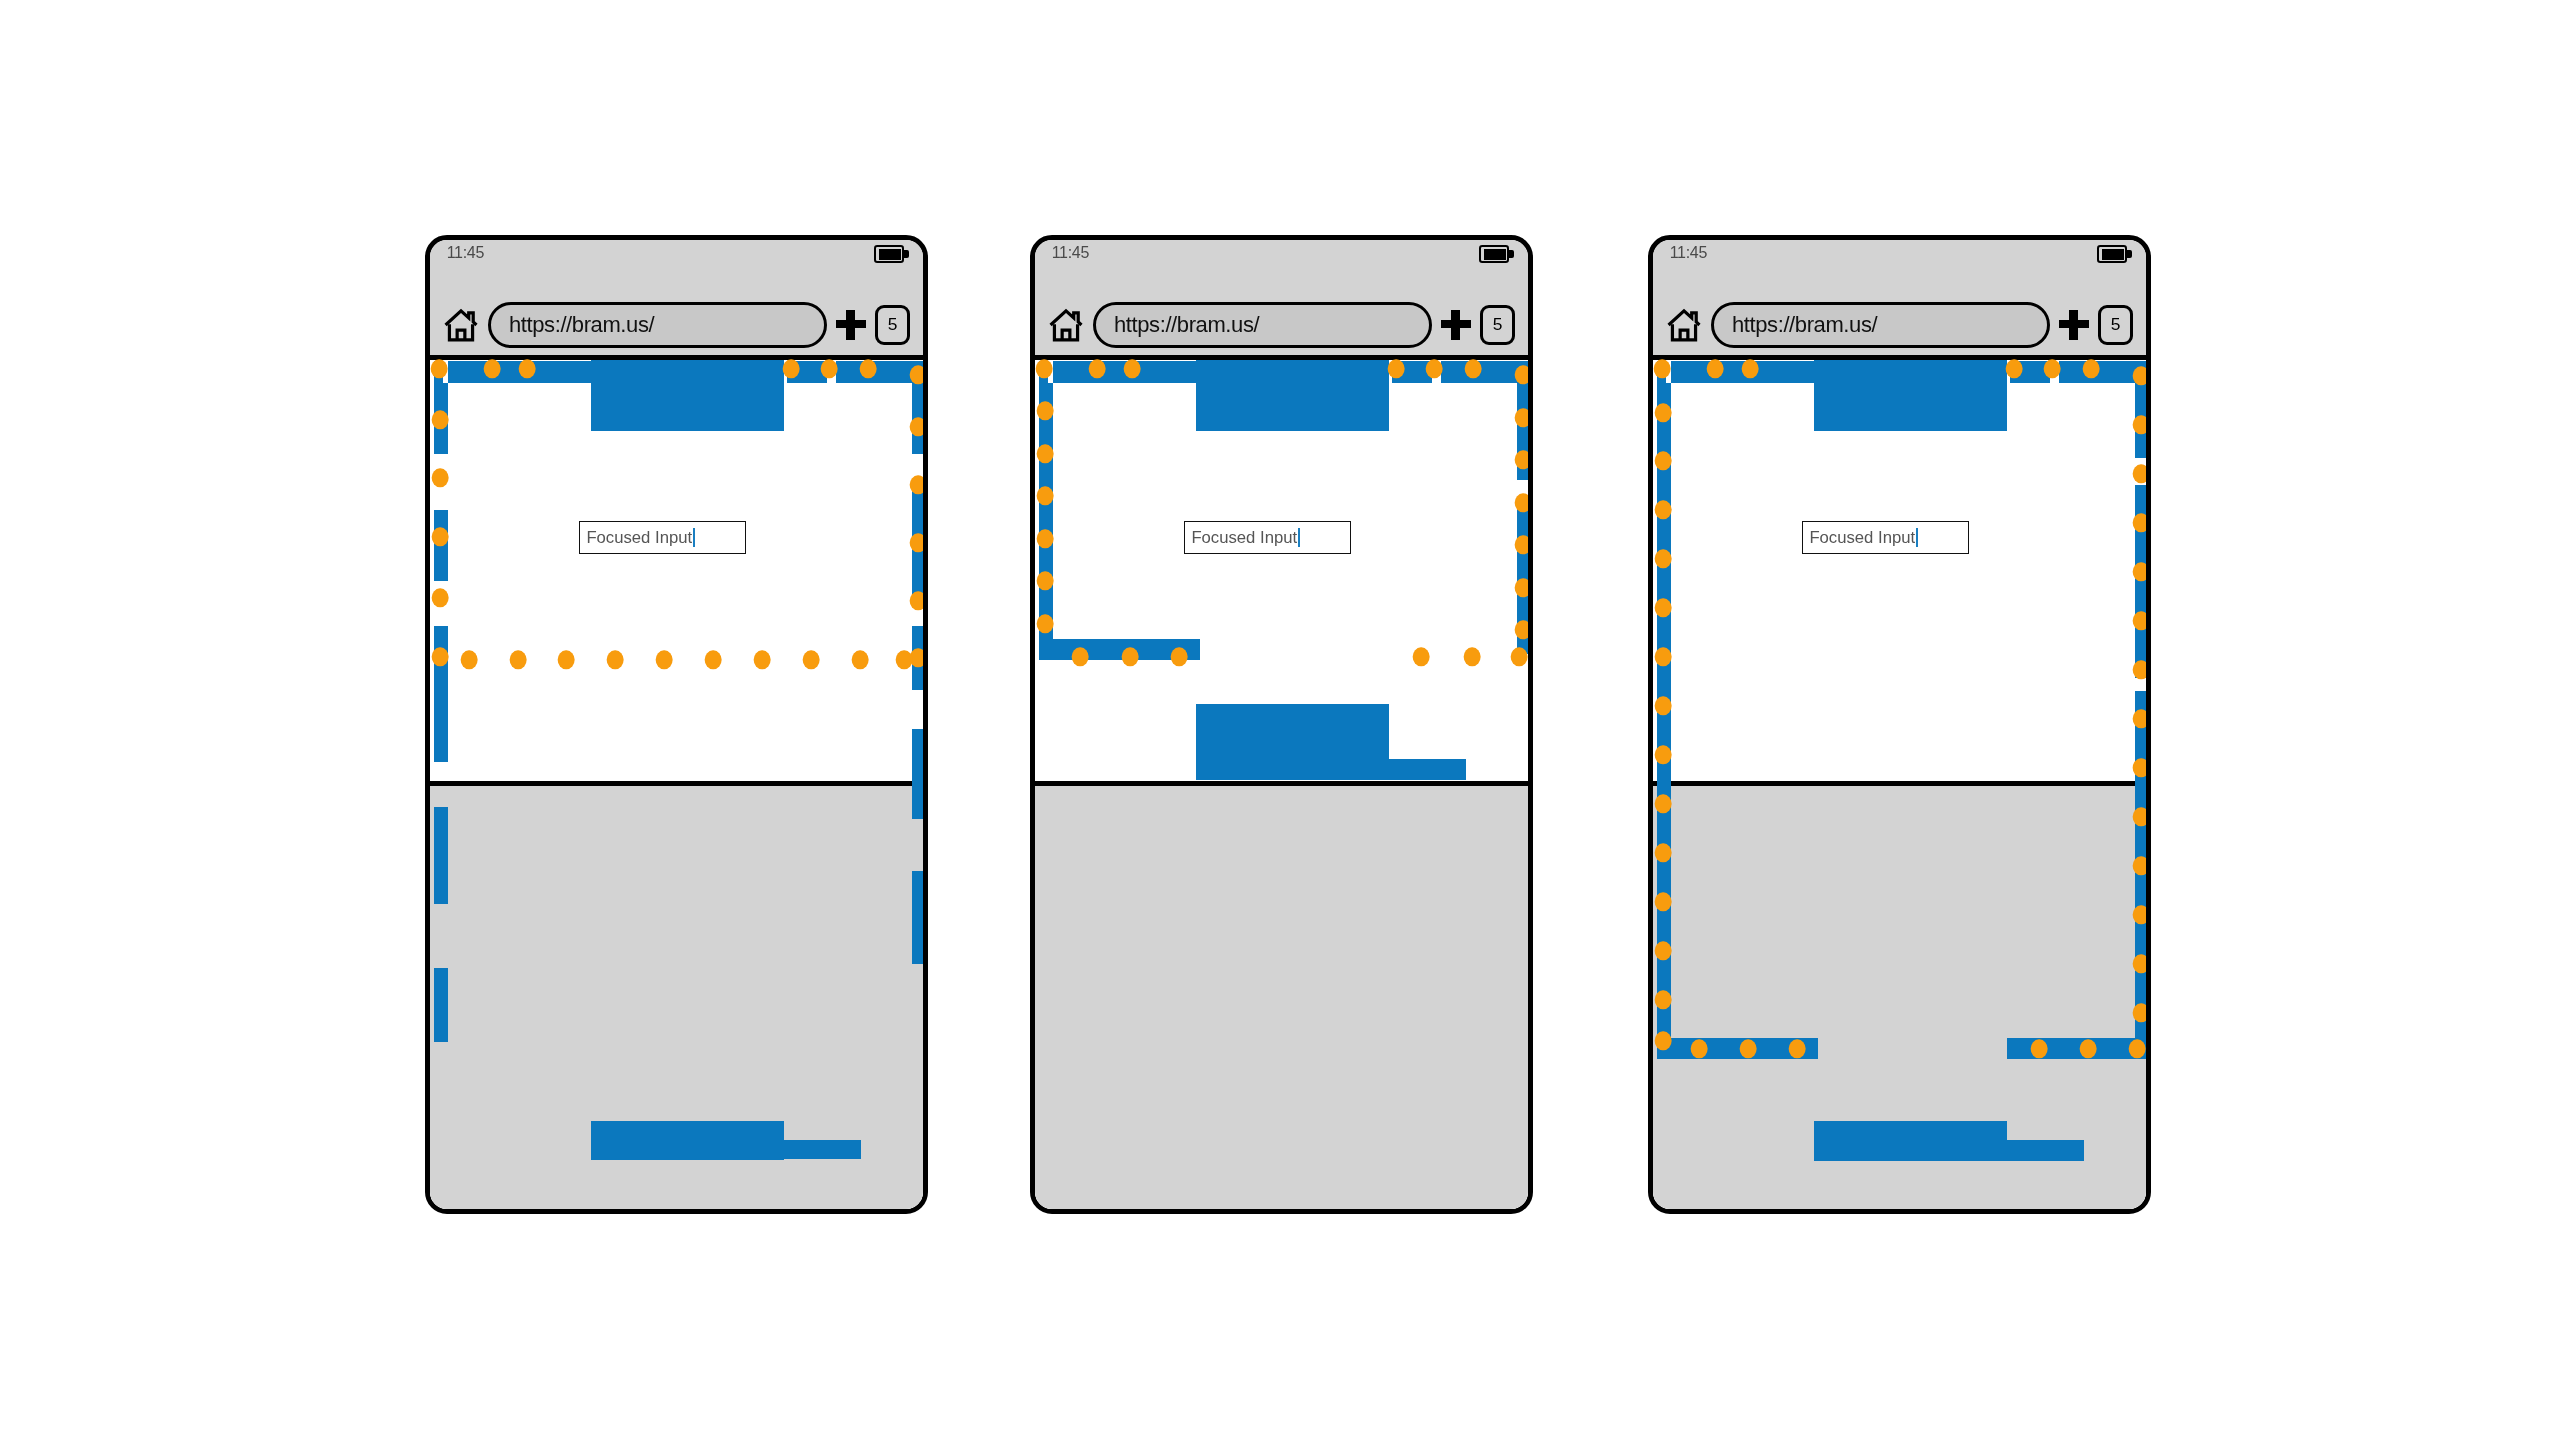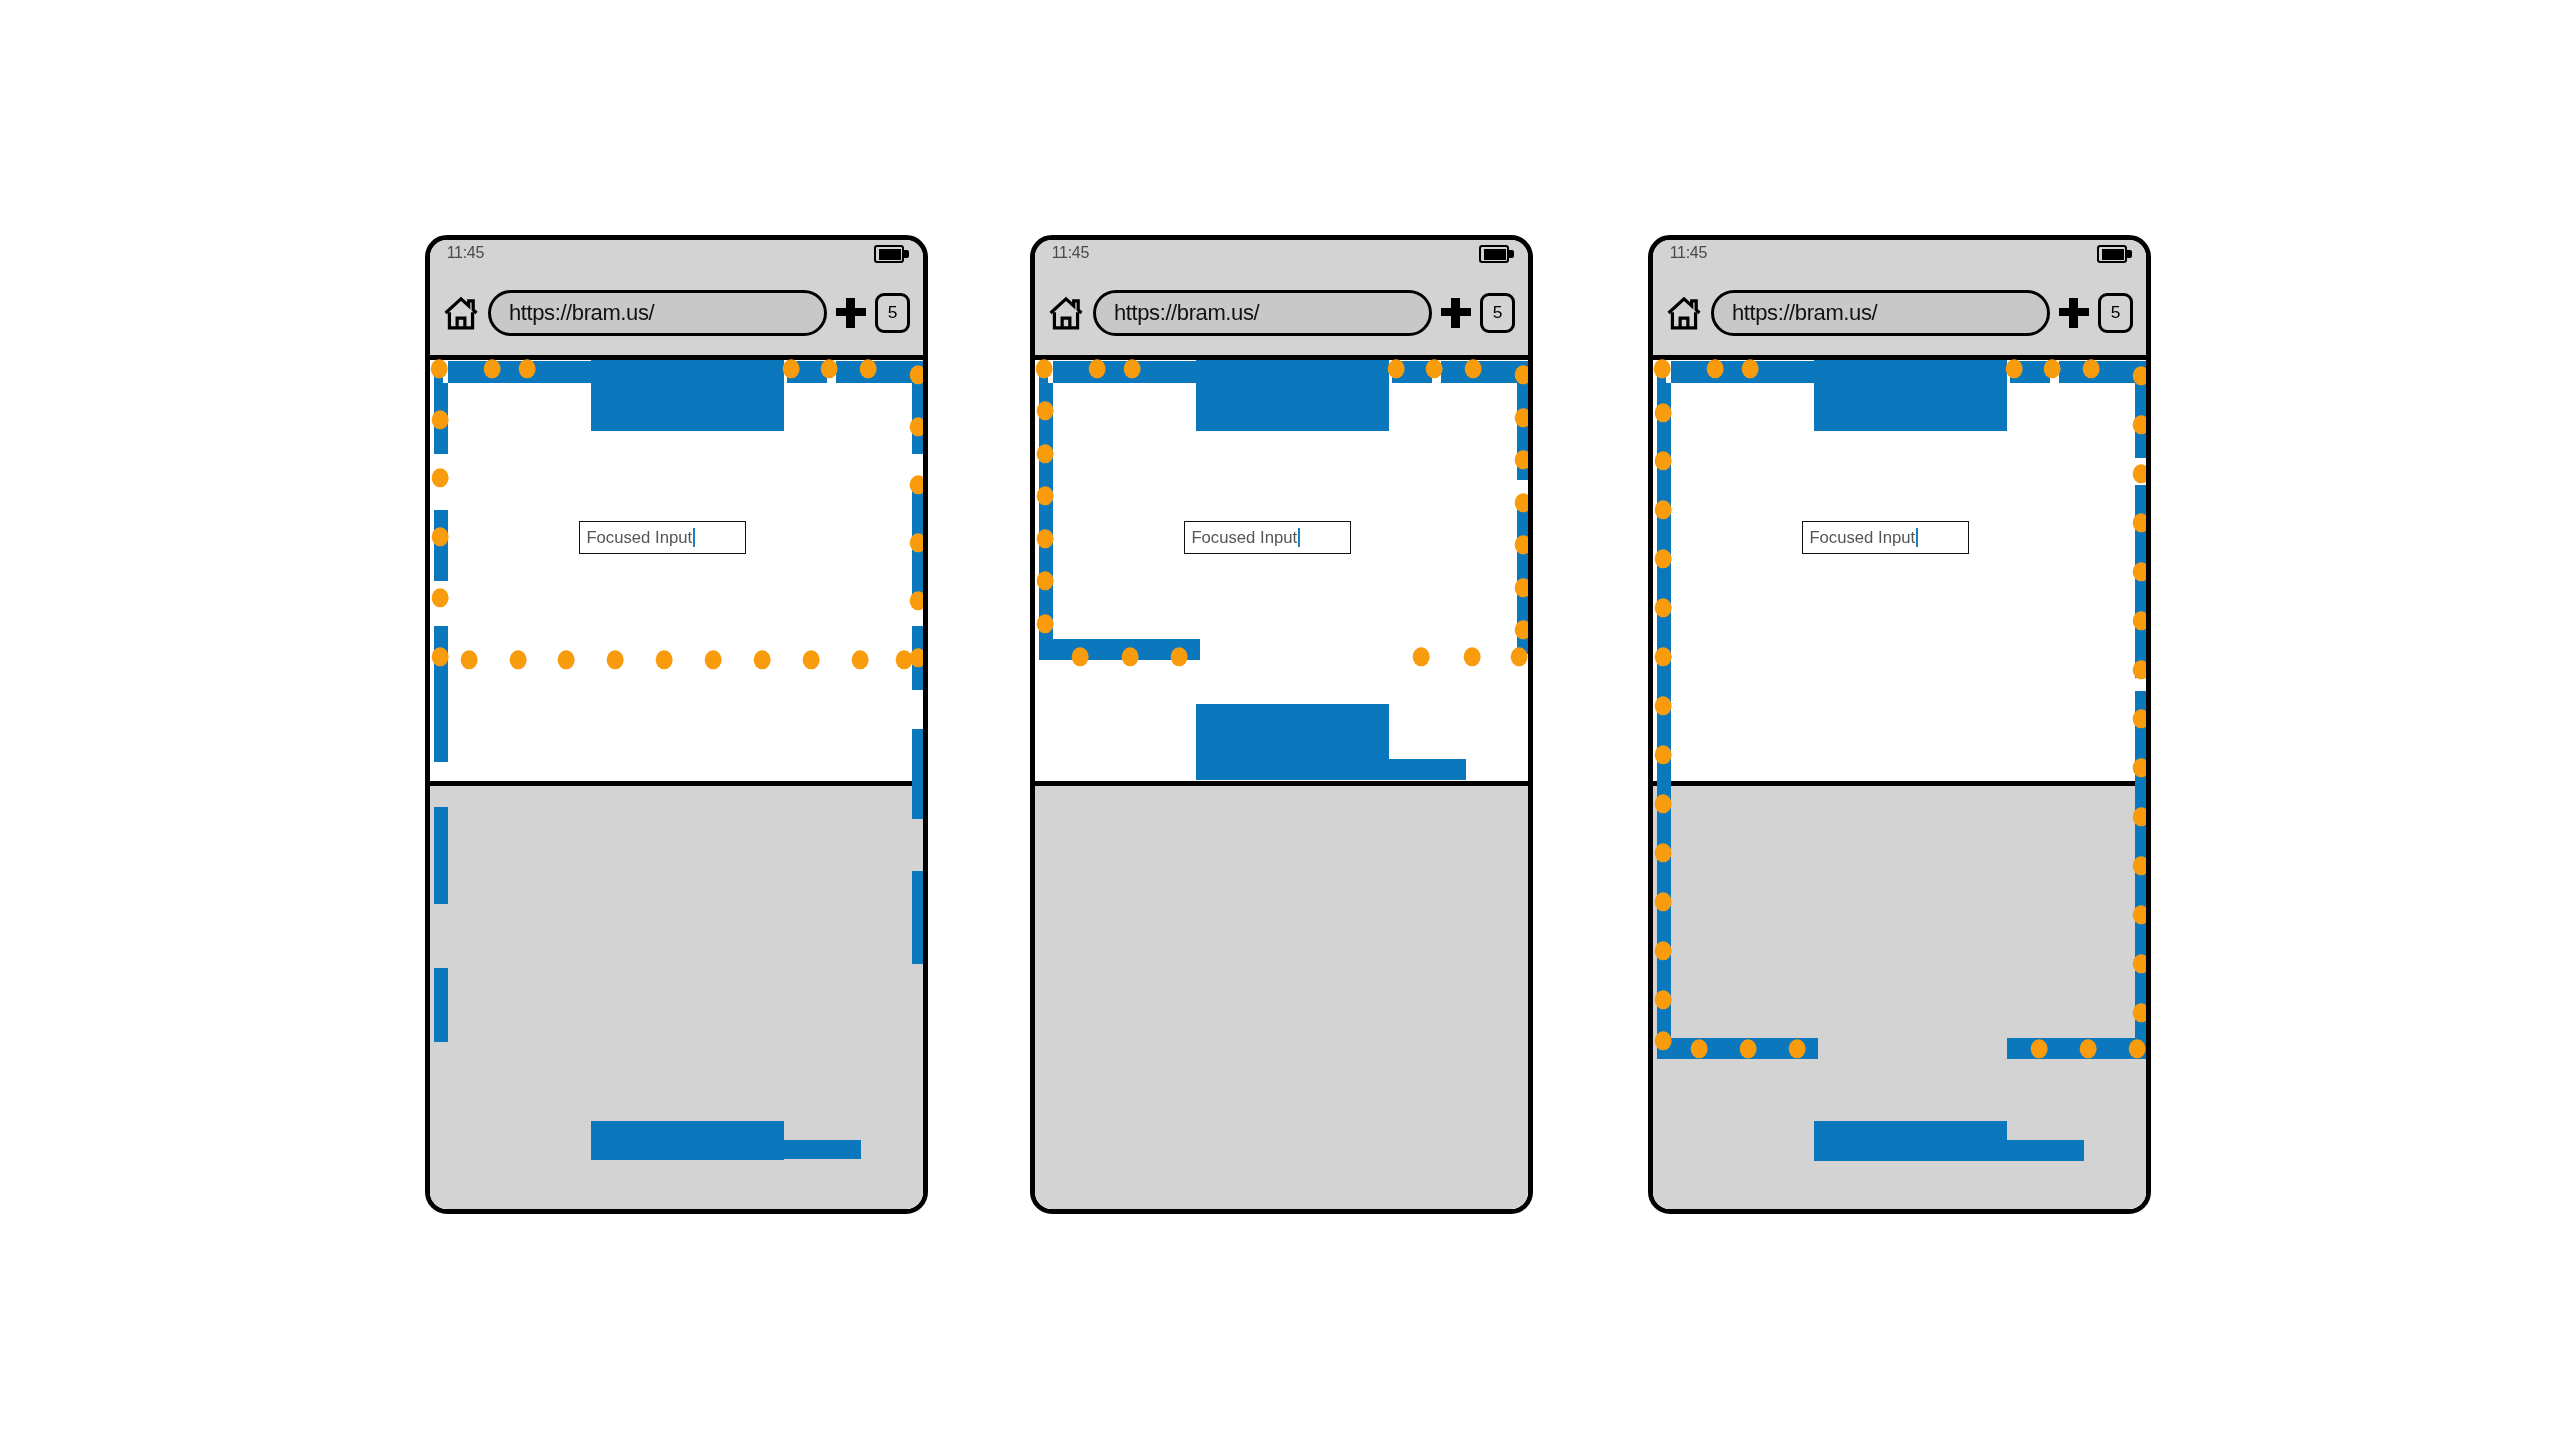--- a/index.html
+++ b/index.html
@@ -101,21 +101,21 @@
     top: 5.8px;
     width: 4.5px;
     height: 7.7px;
     background: #000000;
     border-radius: 0 1.9px 1.9px 0;
   }
 
   .toolbar {
     position: absolute;
     left: 0;
-    top: 30px;
+    top: 42px;
     right: 0;
     height: 85px;
     display: flex;
     align-items: center;
     padding: 0 13px;
     box-sizing: border-box;
     gap: 9px;
   }
   .home-icon {
     width: 36px;

